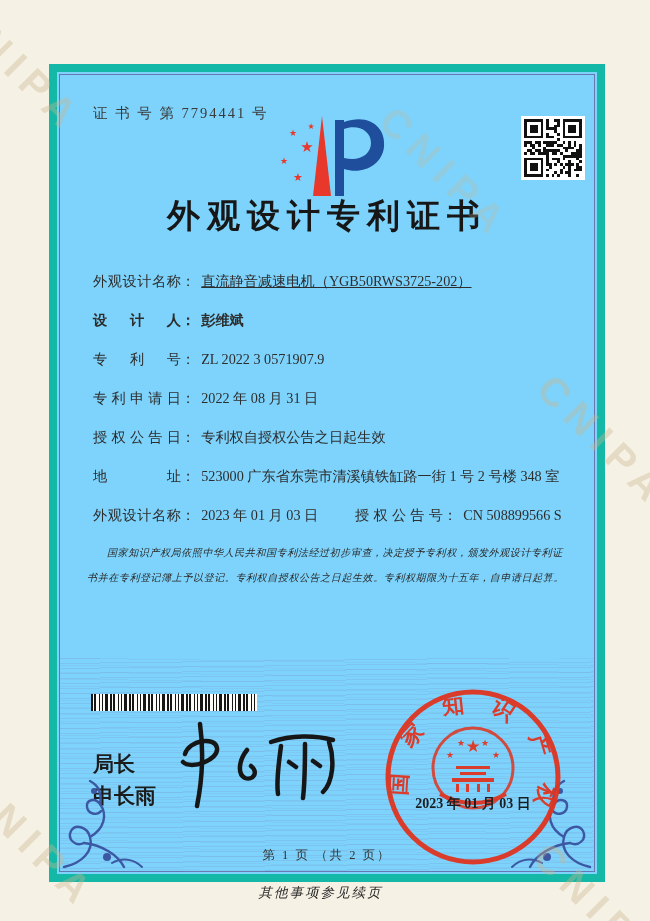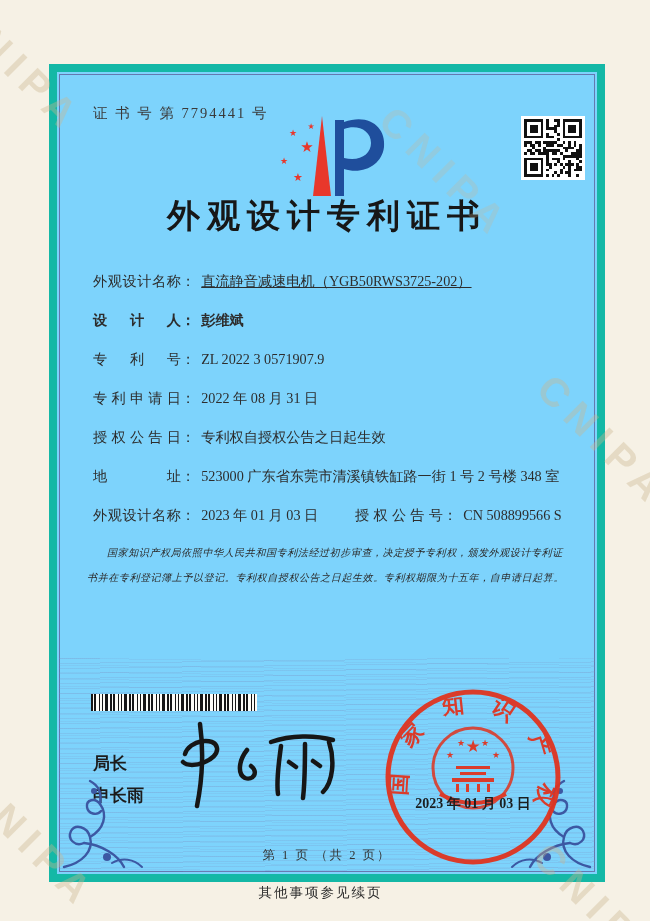--- a/index.html
+++ b/index.html
@@ -28,30 +28,30 @@
   .fcolon{display:inline-block;margin-right:6px;}
   .frow.right2{left:262px;}
   .body-text{position:absolute;left:30px;right:28px;top:468px;font-size:10px;line-height:25px;
              font-style:italic;letter-spacing:.6px;color:#2b2b2b;}
   .body-text p{margin:0;text-indent:2em;}
   .barcode{position:absolute;left:34px;top:622px;width:166px;height:17px;
            background:repeating-linear-gradient(90deg,#161616 0 2px,#fdfcf7 2px 3px,#161616 3px 5px,
              #fdfcf7 5px 8px,#161616 8px 9px,#fdfcf7 9px 11px,#161616 11px 12px,#fdfcf7 12px 14px,
              #161616 14px 17px,#fdfcf7 17px 19px);}
   .director{position:absolute;left:36px;top:676px;font-family:"Liberation Sans",sans-serif;
-            font-weight:bold;font-size:17px;color:#1c1c1c;line-height:32px;}
+            font-weight:bold;font-size:21px;color:#1c1c1c;line-height:32px;}
   .signature{position:absolute;left:106px;top:644px;width:200px;height:100px;}
   .flourish{position:absolute;bottom:3px;width:86px;height:92px;}
   .flourish.fl-left{left:3px;}
   .flourish.fl-right{right:3px;transform:scaleX(-1);}
   .page-info{position:absolute;left:0;right:0;bottom:10px;text-align:center;font-size:12.5px;
              letter-spacing:2px;color:#333;}
   .seal{position:absolute;left:378px;top:682px;width:190px;height:190px;z-index:8;opacity:.95;}
   .continuation{position:absolute;left:0;right:9px;top:884px;text-align:center;font-size:13.5px;
-                letter-spacing:2px;color:#2b2b2b;z-index:3;}
+                font-style:italic;letter-spacing:2px;color:#2b2b2b;z-index:3;}
 </style>
 </head>
 <body>
 
 <div class="page">
 
   <span class="wm" style="left:-26px;top:-8px;">CNIPA</span>
   <span class="wm" style="left:402px;top:98px;color:rgba(203,182,143,.26);">CNIPA</span>
   <span class="wm" style="left:560px;top:366px;">CNIPA</span>
   <span class="wm" style="left:-12px;top:768px;">CNIPA</span>

